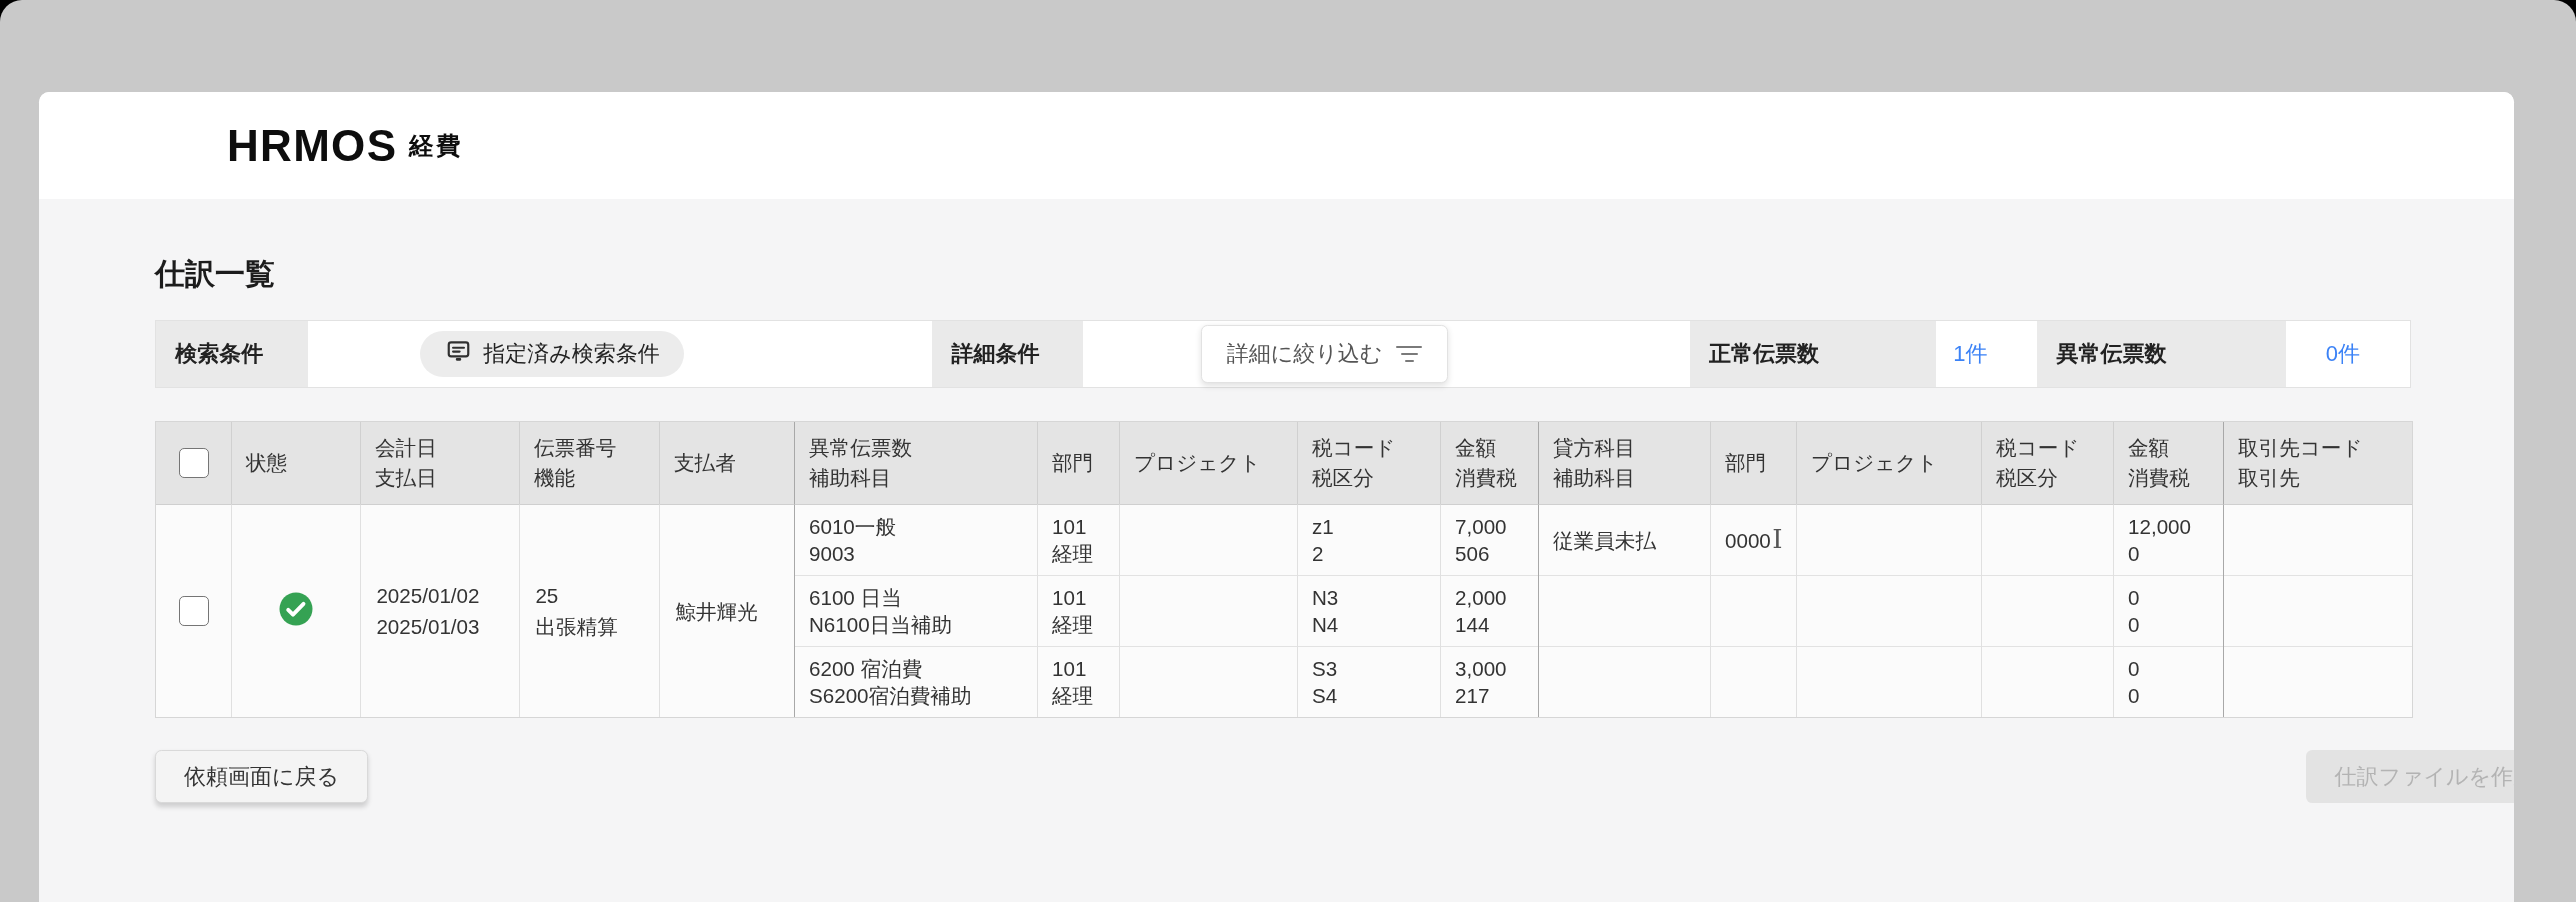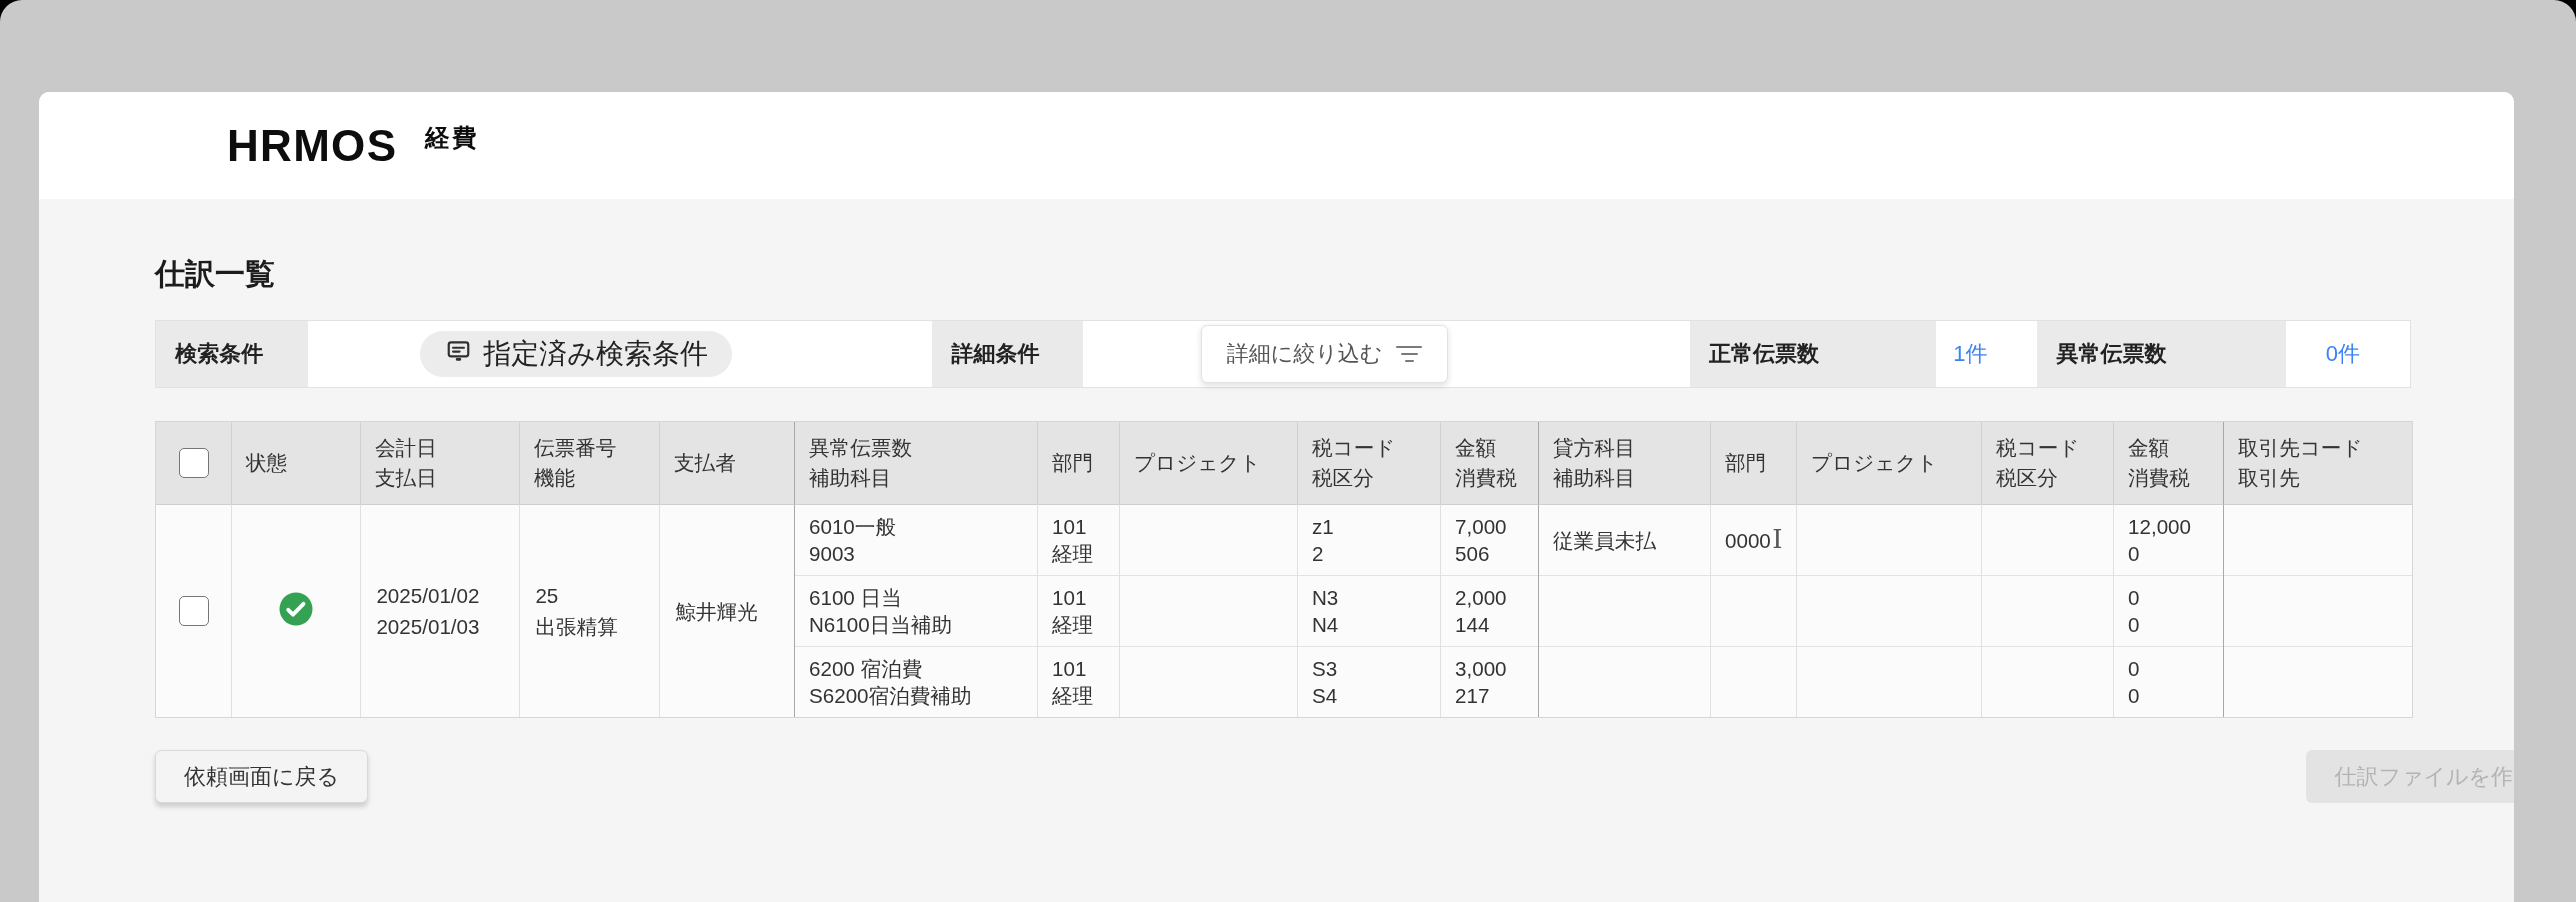--- a/index.html
+++ b/index.html
@@ -4,41 +4,41 @@
 <style>
   html,body{margin:0;padding:0;}
   body{
     width:2576px;height:903px;background:#000;overflow:hidden;
     font-family:"Liberation Sans","DejaVu Sans",sans-serif;
     -webkit-font-smoothing:antialiased;
   }
   .backdrop{position:absolute;inset:0;background:#c9c9c9;border-radius:22px 22px 0 0;}
   .card{position:absolute;left:39px;top:92px;width:2475px;height:849px;background:#ffffff;border-radius:10.3px 10.3px 0 0;overflow:hidden;}
   .appbar{height:107px;display:flex;align-items:center;padding-left:188px;background:#fff;}
-  .logo{display:flex;align-items:flex-start;gap:16px;}
+  .logo{display:flex;align-items:center;}
   .logo-brand{font-size:44px;font-weight:900;letter-spacing:1.3px;color:#0d0d0d;}
   .logo-product{font-size:24.5px;font-weight:700;margin-left:11.6px;letter-spacing:2.6px;color:#0d0d0d;}
   .content{position:absolute;top:107px;left:0;right:0;bottom:0;background:#f5f5f6;padding:0 103px 0 116px;box-sizing:border-box;}
   .page-title{margin:58px 0 0 0;font-size:30px;font-weight:700;color:#1c1c1c;height:33px;line-height:33px;}
 
   
   .filter-bar{margin-top:30px;height:66px;display:flex;background:#fff;border:0.6px solid #e2e2e2;box-sizing:content-box;}
   .fcell{display:flex;align-items:center;box-sizing:border-box;height:66px;}
   .fcell.label{background:#eaeaea;font-weight:700;font-size:22px;color:#222;padding-left:19.3px;}
   .fcell.value{background:#fff;font-size:22px;color:#3b82f6;padding-left:16.7px;}
   .w-search-label{width:154px;}
   .w-search-area{width:631px;padding-left:112px;background:#fff;}
   .w-detail-label{width:153px;}
   .w-detail-area{width:613px;padding-left:118px;background:#fff;}
   .w-normal-label{width:250px;}
   .w-normal-value{width:102px;}
   .w-error-label{width:252px;}
   .w-error-value{width:102px;margin-left:23px;}
 
-  .pill{height:46px;border-radius:23px;background:#ececec;border:none;display:flex;align-items:center;gap:11.6px;padding:0 24.5px;font-size:28px;color:#222;cursor:pointer;font-family:inherit;}
+  .pill{height:46px;border-radius:23px;background:#ececec;border:none;display:flex;align-items:center;gap:11.6px;padding:0 24.5px;font-size:22px;color:#222;cursor:pointer;font-family:inherit;}
   .refine-btn{height:58px;border-radius:6.4px;background:#fff;border:0.6px solid #e2e2e2;box-shadow:0 2.6px 6.4px rgba(0,0,0,.12);display:flex;align-items:center;gap:14px;padding:0 24.5px;font-size:22px;color:#555;cursor:pointer;font-family:inherit;}
   .filter-icon{display:flex;flex-direction:column;align-items:center;gap:4.5px;}
   .filter-icon i{display:block;height:2.6px;background:#7a7a7a;border-radius:1.3px;}
   .filter-icon i:nth-child(1){width:26px;}
   .filter-icon i:nth-child(2){width:16.7px;}
   .filter-icon i:nth-child(3){width:8.4px;}
 
   
   .jtable{margin-top:33px;display:grid;
     grid-template-columns:75px 129px 159px 140px 135px 243px 82px 178px 143px 98px 172px 86px 185px 132px 110px 189px;

